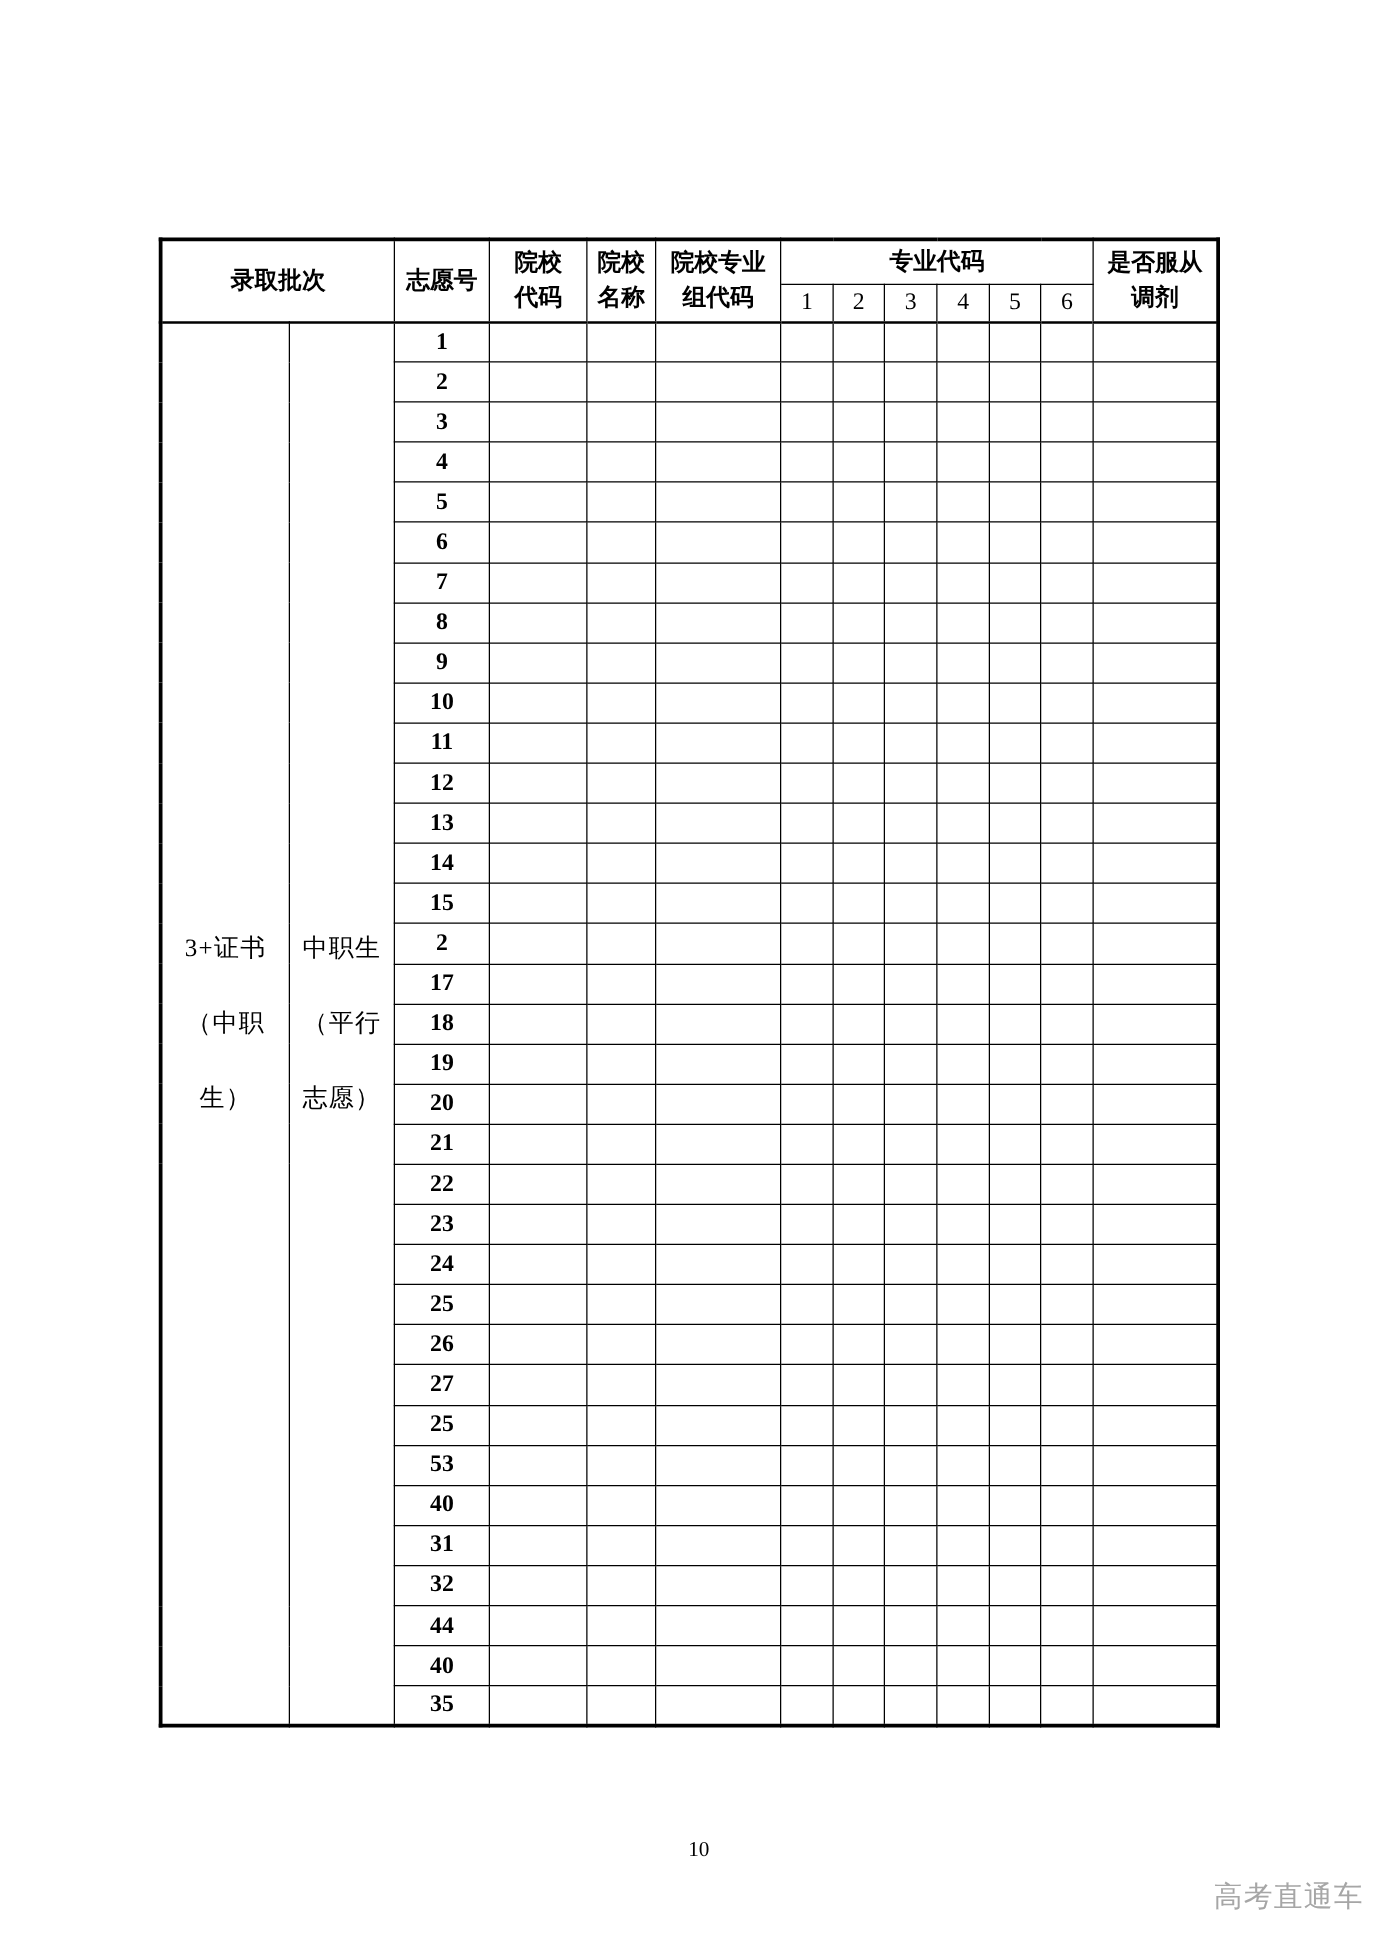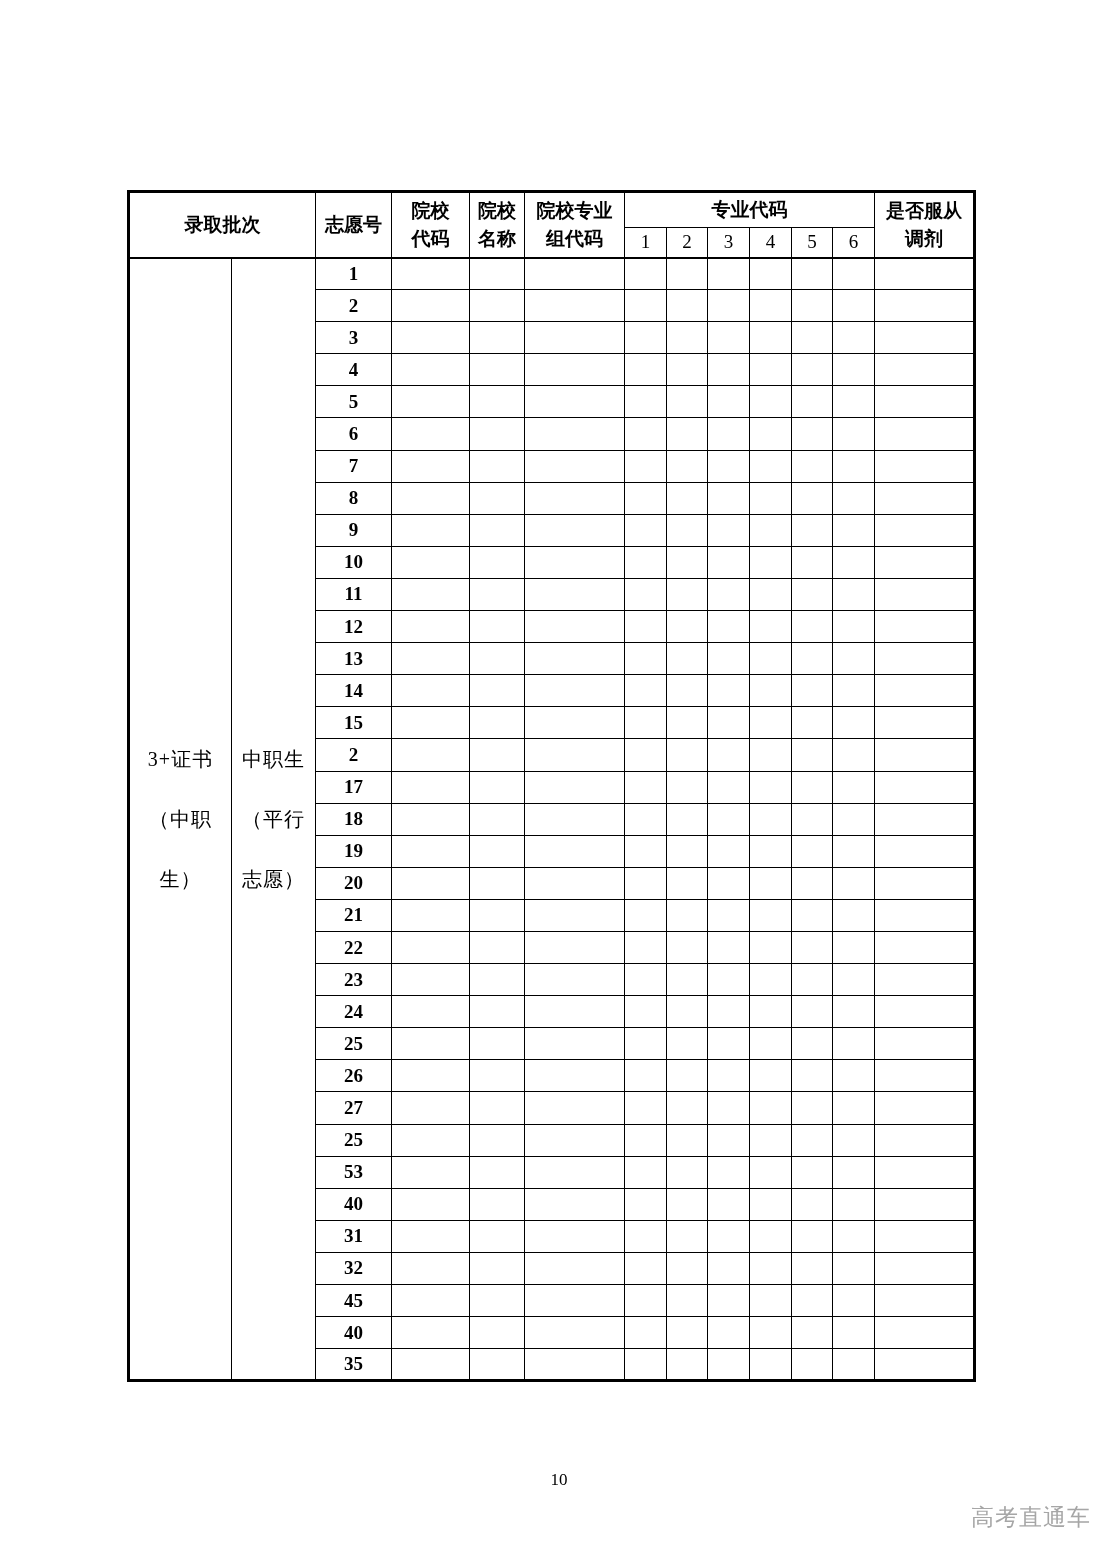--- a/index.html
+++ b/index.html
@@ -555,21 +555,21 @@
           <td></td>
           <td></td>
           <td></td>
           <td></td>
           <td></td>
           <td></td>
           <td></td>
           <td></td>
         </tr>
         <tr>
-          <td class="rownum-cell">45</td>
+          <td class="rownum-cell">44</td>
           <td></td>
           <td></td>
           <td></td>
           <td></td>
           <td></td>
           <td></td>
           <td></td>
           <td></td>
           <td></td>
           <td></td>

